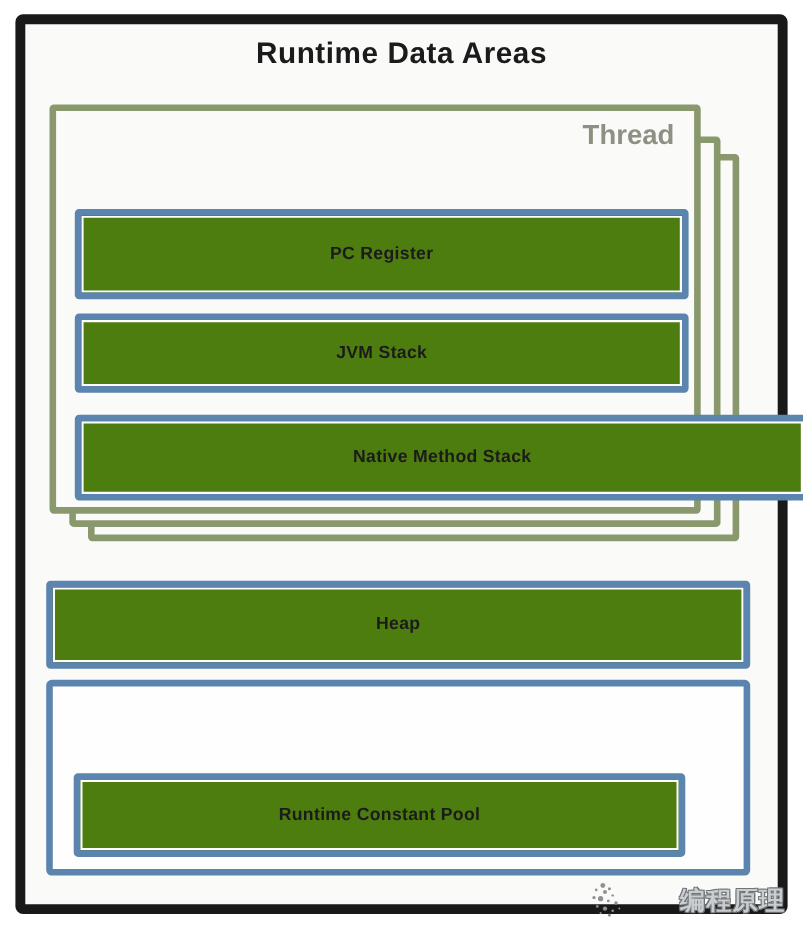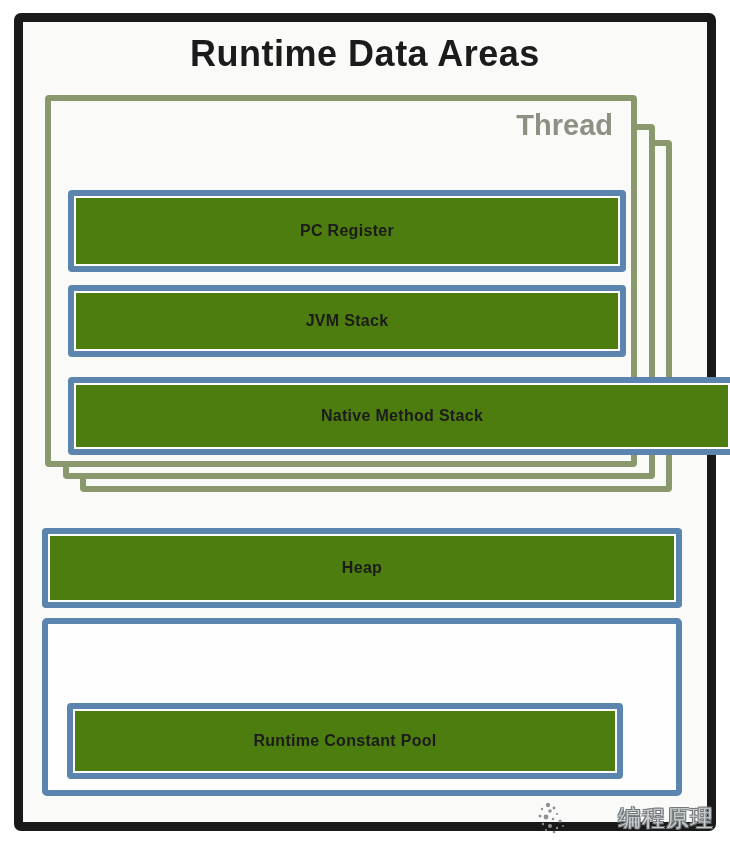--- a/index.html
+++ b/index.html
@@ -23,37 +23,37 @@
   .frame{
     position:absolute;left:14px;top:13px;width:702px;height:818px;
     box-sizing:border-box;
     border:9px solid var(--frame);
     border-radius:7px;
     background:var(--background);
   }
   .title{
     position:absolute;top:33px;left:0;width:730px;
     text-align:center;
-    font-size:36px;font-weight:bold;color:var(--text);
+    font-size:27px;font-weight:bold;color:var(--text);
     letter-spacing:0.5px;
     z-index:4;
   }
   .thread-rect{
     position:absolute;
     box-sizing:border-box;
     border:6px solid var(--thread-border);
     border-radius:4px;
     background:var(--background);
   }
   .thread-back-2{left:80px;top:140px;width:592px;height:352px;z-index:1;}
   .thread-back-1{left:63px;top:124px;width:592px;height:355px;z-index:2;}
   .thread-main{left:45px;top:95px;width:592px;height:372px;z-index:3;}
   .thread-label{
     position:absolute;top:8px;right:18px;
-    font-size:29px;font-weight:bold;color:var(--thread-label);
+    font-size:25px;font-weight:bold;color:var(--thread-label);
   }
   .blue-box{
     position:absolute;
     box-sizing:border-box;
     border:6px solid var(--box-border);
     border-radius:4px;
     background:#4d7c0f;
     box-shadow:inset 0 0 0 2px #ffffff;
     display:flex;align-items:center;justify-content:center;
     font-size:16px;font-weight:bold;color:var(--text);
@@ -78,21 +78,21 @@
     font-size:24px;font-weight:bold;color:var(--text);
     letter-spacing:0.3px;
   }
   .box-pool{left:19px;top:79px;width:556px;height:76px;}
   .watermark{
     position:absolute;right:16px;bottom:10px;
     display:flex;align-items:center;gap:6px;
     z-index:6;
   }
   .watermark-text{
-    font-size:23px;font-weight:normal;
+    font-size:23px;font-weight:bold;
     color:var(--watermark);
     text-shadow:
       1px 1px 0 var(--watermark-outline),
      -1px -1px 0 var(--watermark-outline),
       1px -1px 0 var(--watermark-outline),
      -1px 1px 0 var(--watermark-outline);
     letter-spacing:1px;
     padding-left:44px;
   }
   .watermark-logo{display:block;}

